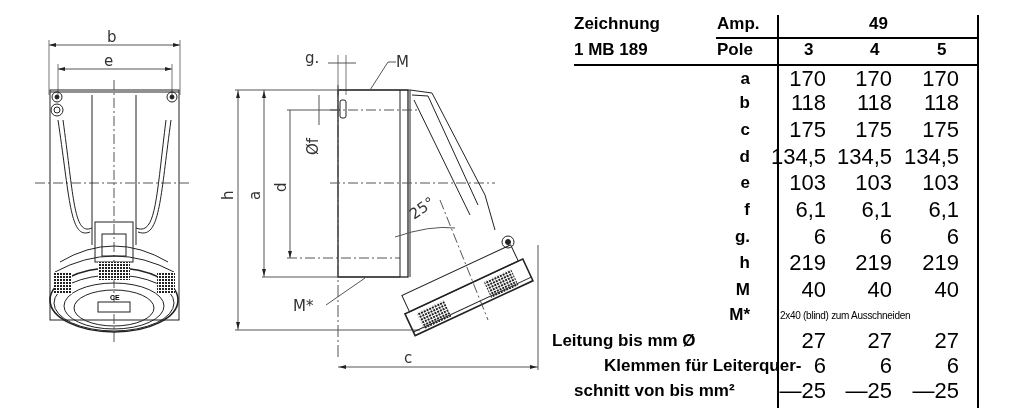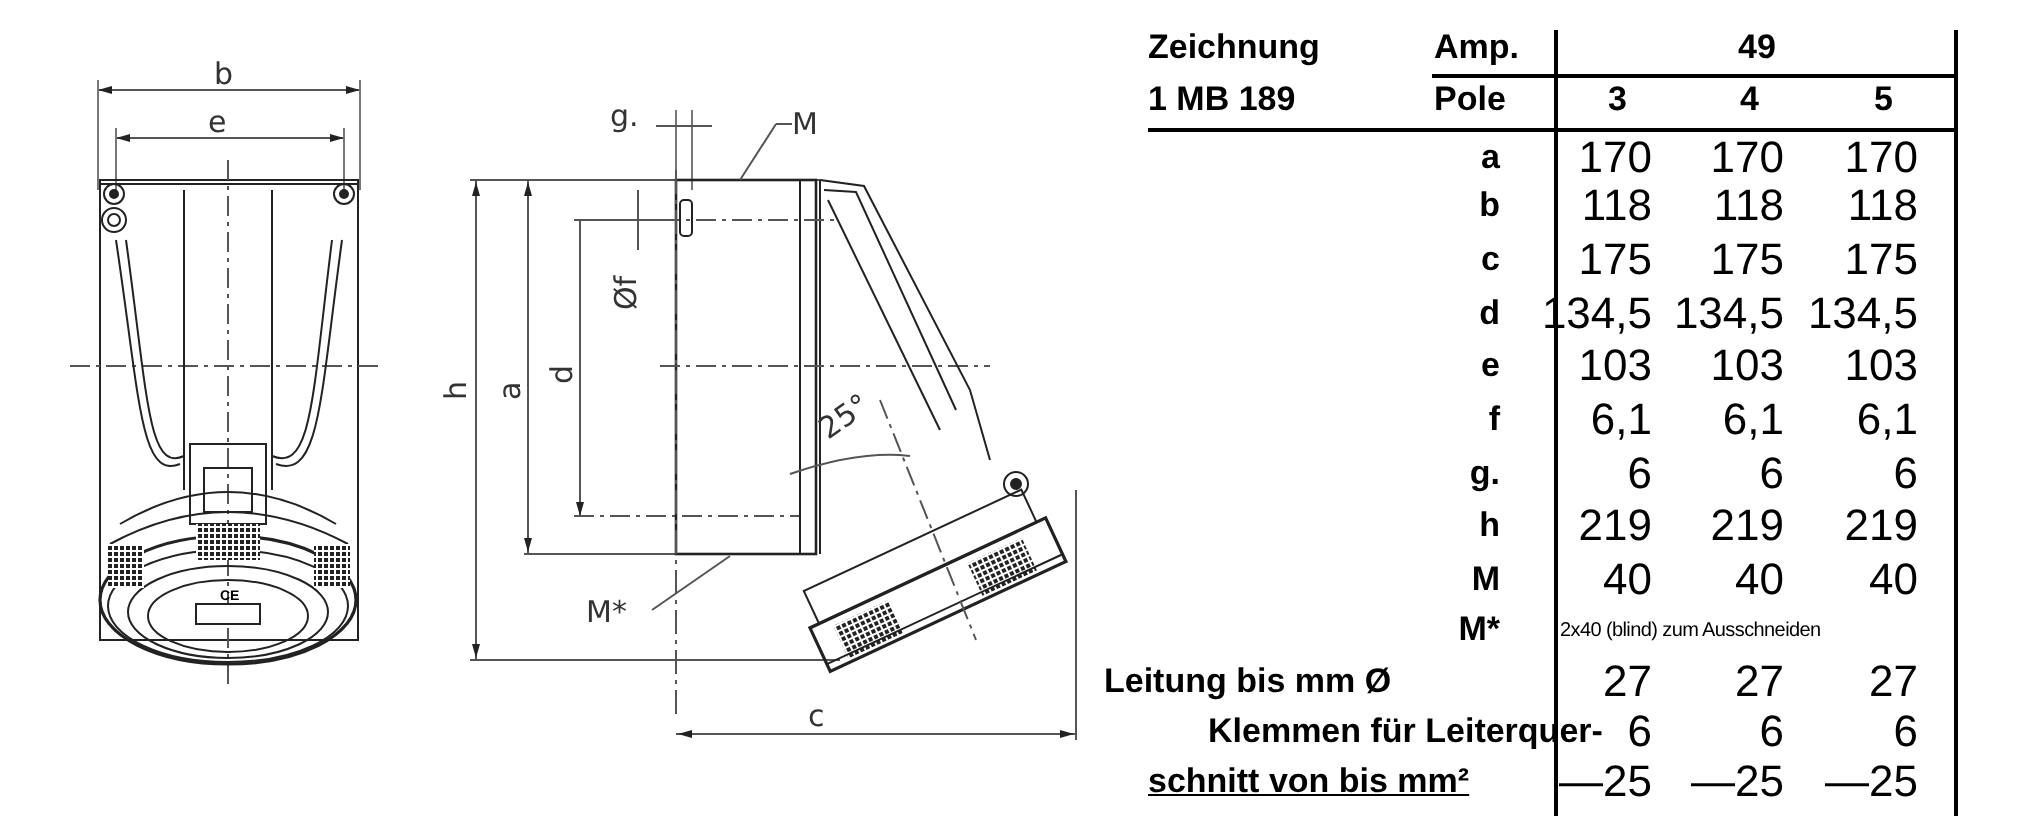--- a/index.html
+++ b/index.html
@@ -234,21 +234,21 @@
 
   <div>
     <div class="t b" style="left:552px;top:331px;">Leitung bis mm Ø</div>
     <div class="num" style="left:766px;top:331px;">27</div>
     <div class="num" style="left:832px;top:331px;">27</div>
     <div class="num" style="left:899px;top:331px;">27</div>
   </div>
 
   <div>
     <div class="t b" style="left:574px;top:356px;margin-left:30px;">Klemmen für Leiterquer-</div>
-    <div class="t b" style="left:574px;top:381px;text-decoration:underline;">schnitt von bis mm²</div>
+    <div class="t b" style="left:574px;top:381px;">schnitt von bis mm²</div>
     <div class="num" style="left:766px;top:356px;">6</div>
     <div class="num" style="left:832px;top:356px;">6</div>
     <div class="num" style="left:899px;top:356px;">6</div>
     <div class="num" style="left:766px;top:381px;">—25</div>
     <div class="num" style="left:832px;top:381px;">—25</div>
     <div class="num" style="left:899px;top:381px;">—25</div>
   </div>
 </div>
 
 </body></html>

